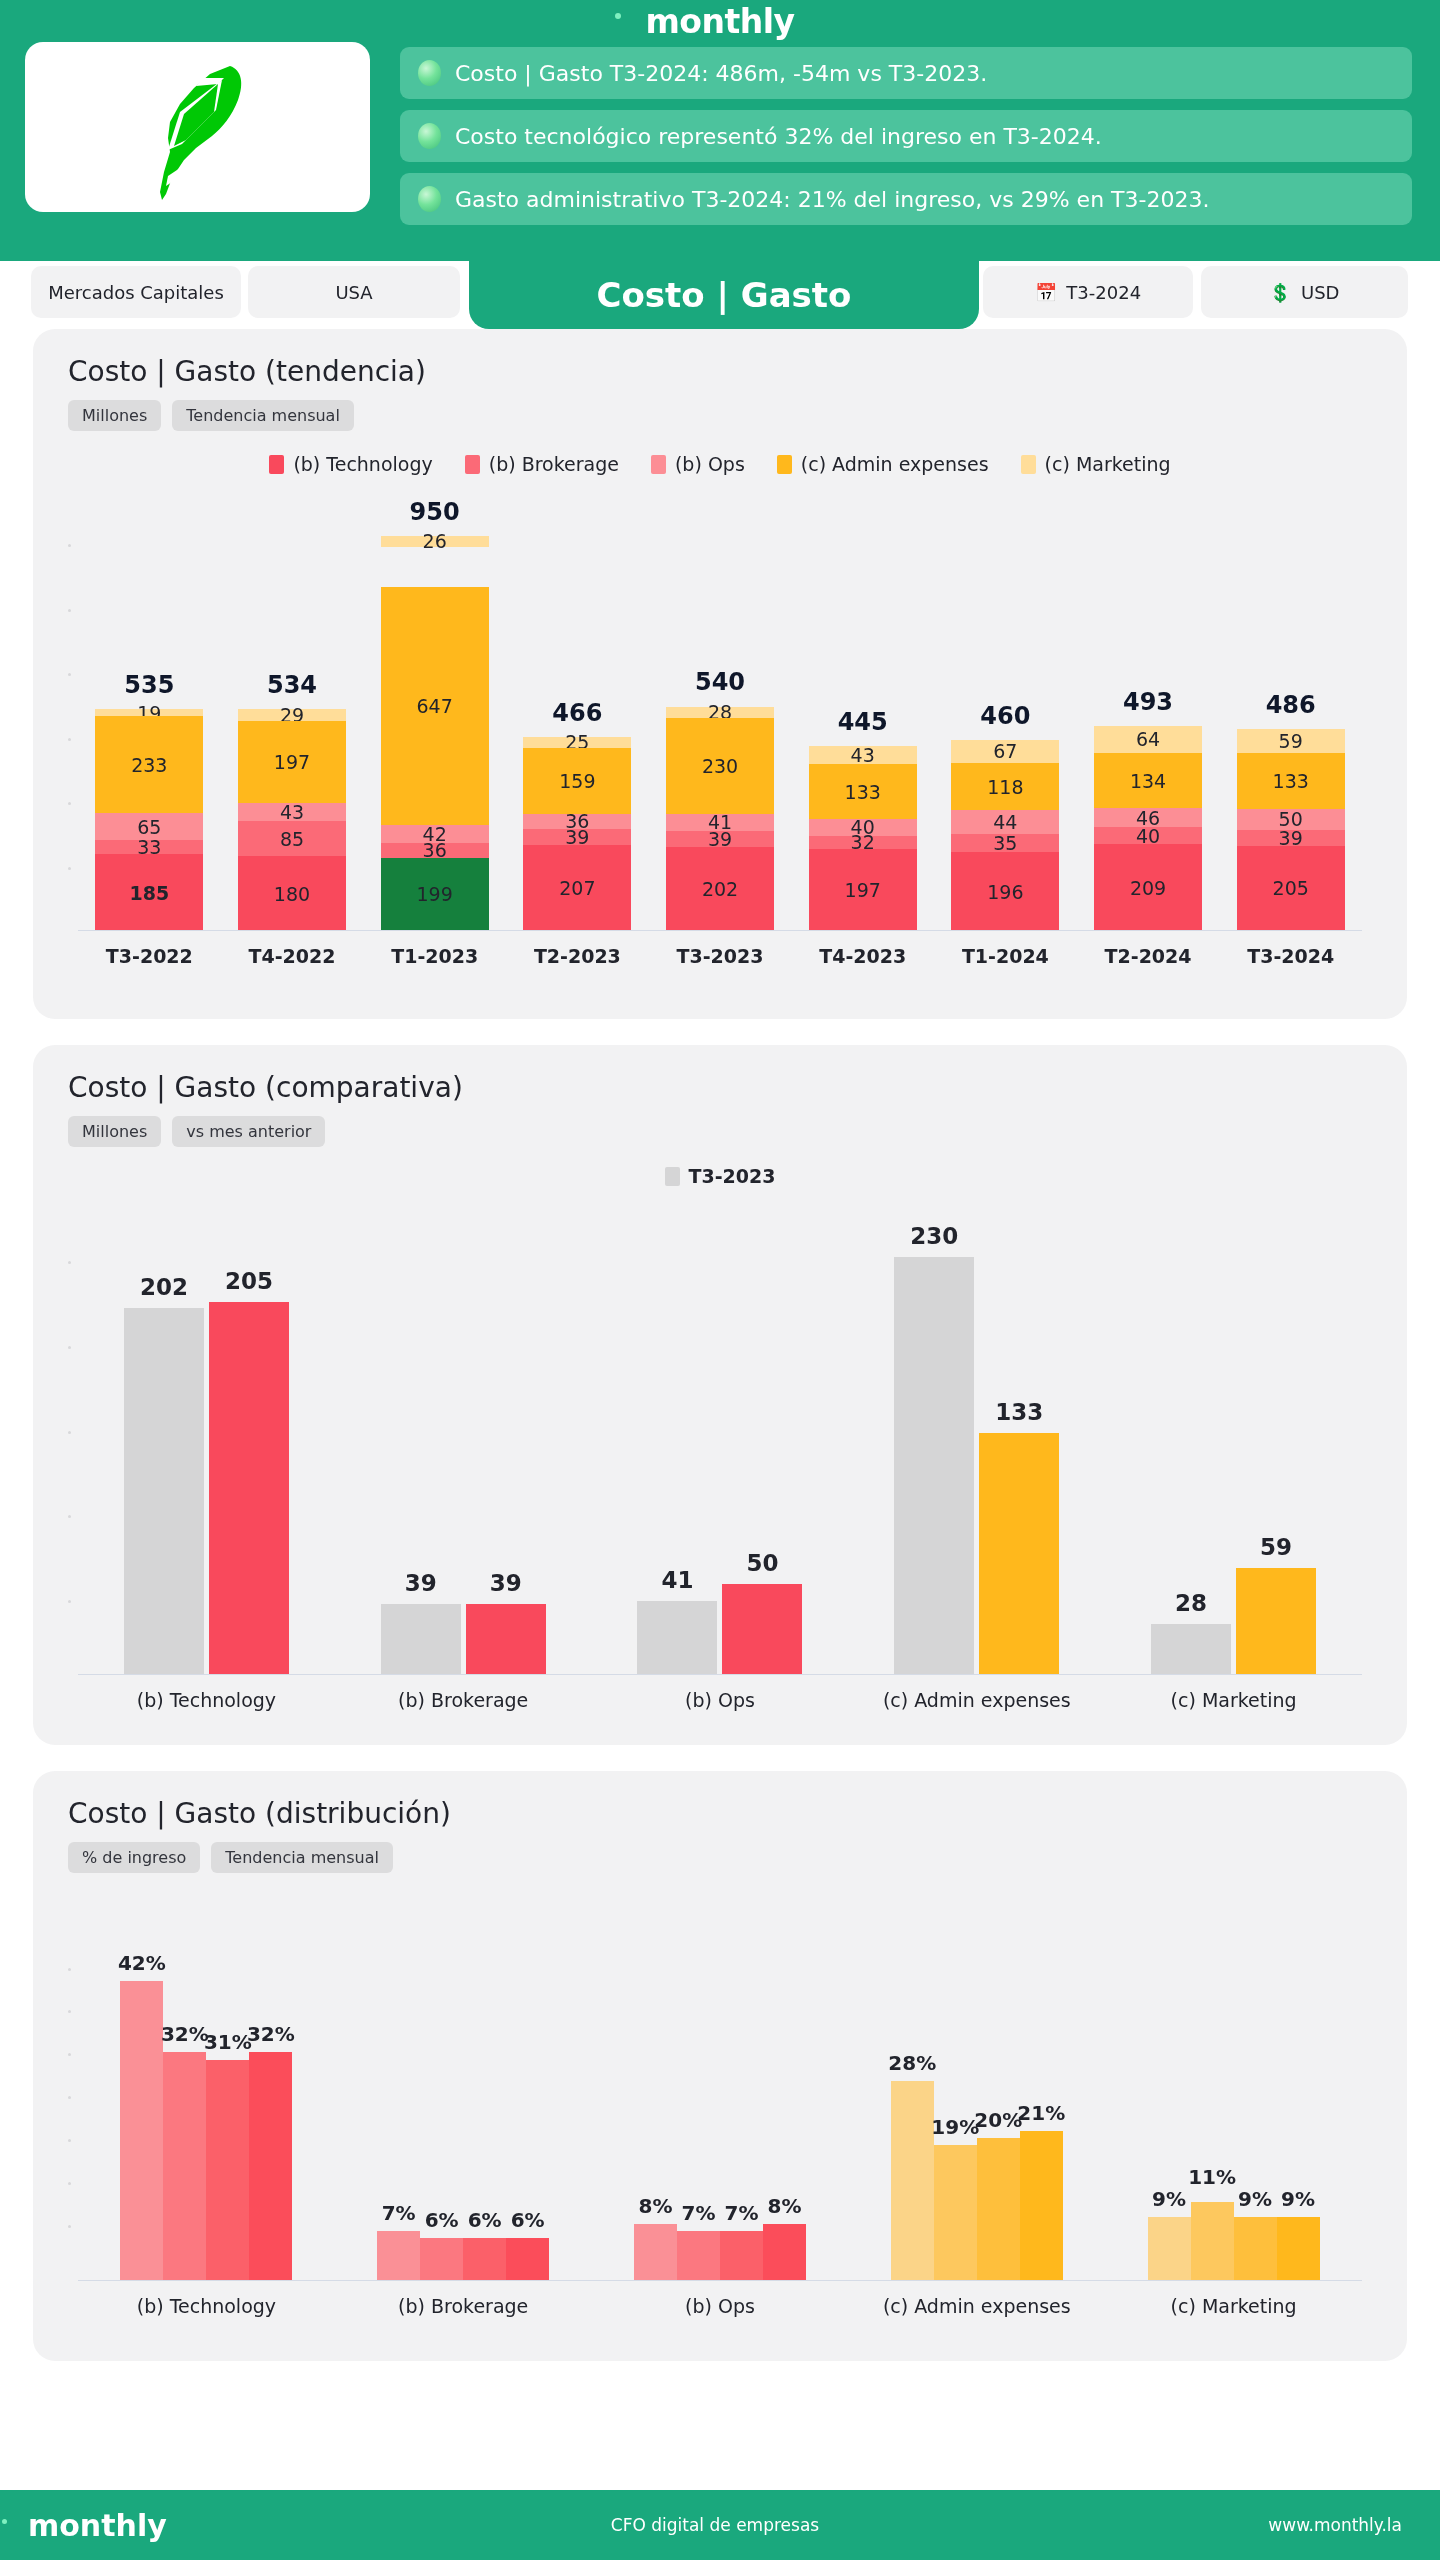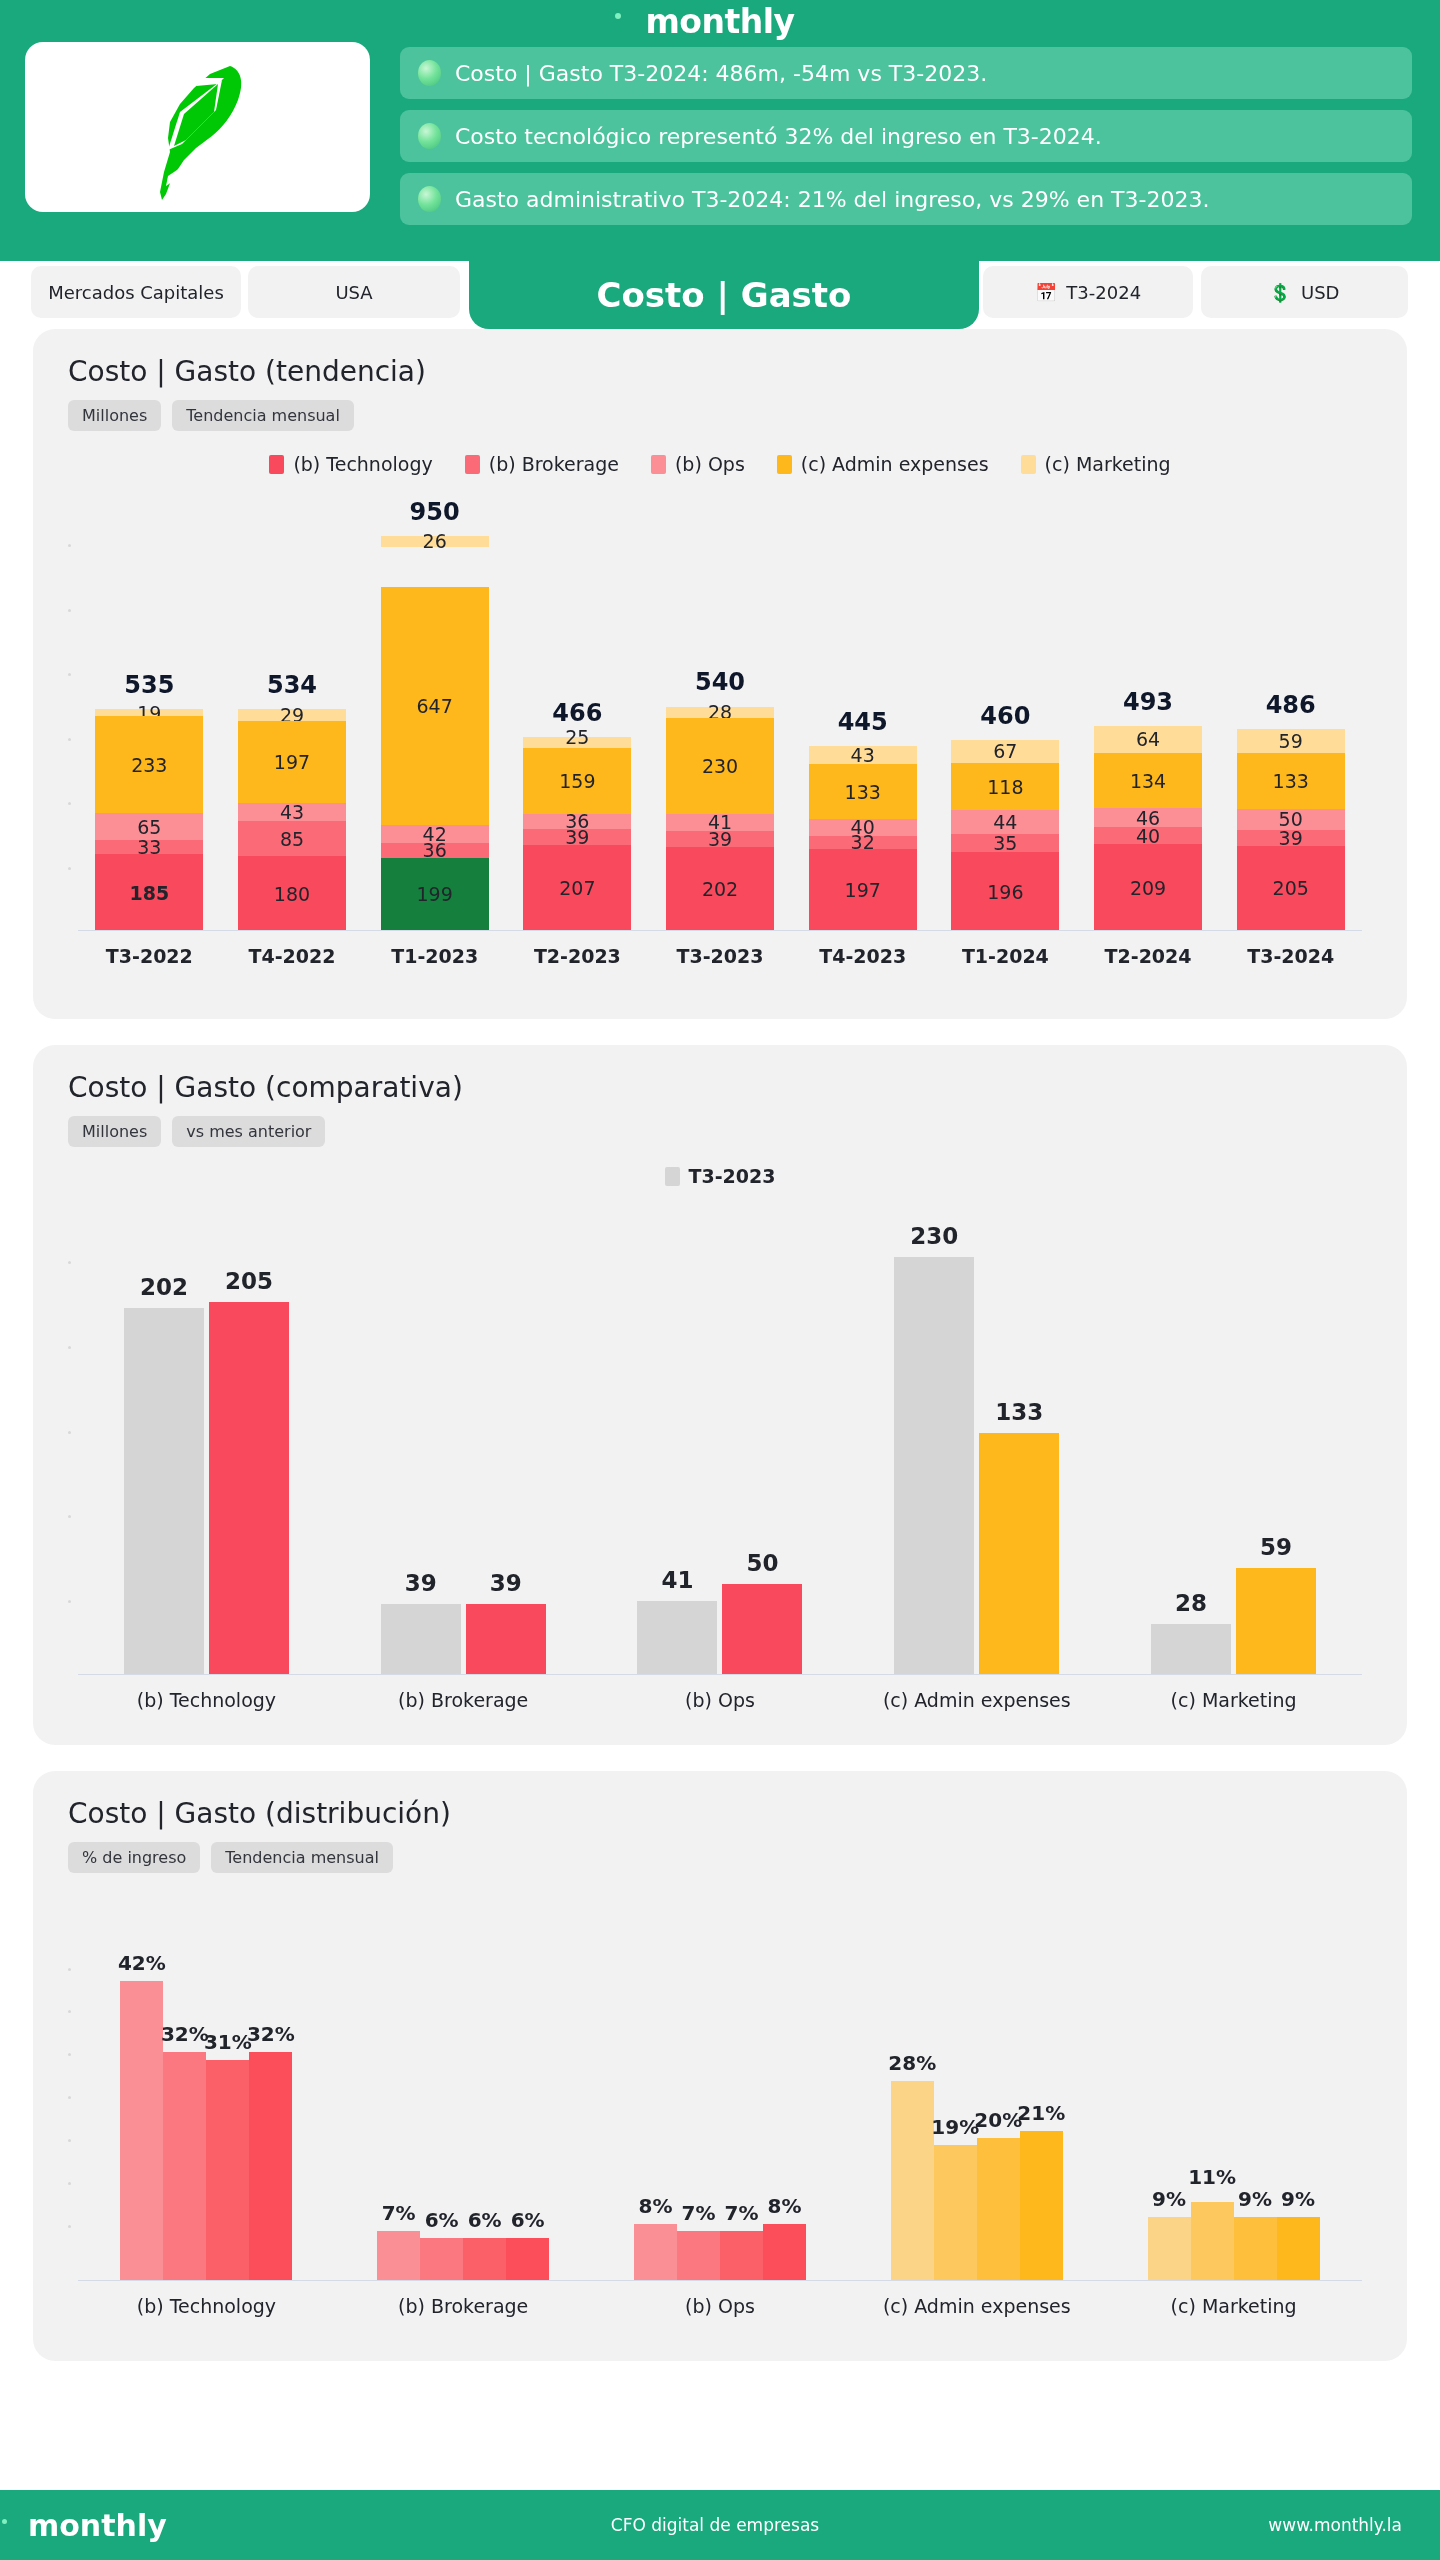--- a/index.html
+++ b/index.html
@@ -362,21 +362,21 @@
                 <span>36</span>
               </div>
               <div class="seg" style="background: #15803d; height: 82.7421px;">
                 <span>199</span>
               </div>
               <div class="total" style="bottom: 405px;">950</div>
             </div>
           </div>
           <div class="group">
             <div class="stack" style="height: 193.758px;">
-              <div class="seg" style="background: rgb(255, 221, 153); height: 10.3947px; align-items: flex-end;">
+              <div class="seg" style="background: rgb(255, 221, 153); height: 10.3947px;">
                 <span>25</span>
               </div>
               <div class="seg" style="background: rgb(255, 184, 28); height: 66.1105px;">
                 <span>159</span>
               </div>
               <div class="seg" style="background: rgb(252, 142, 149); height: 14.9684px;">
                 <span>36</span>
               </div>
               <div class="seg" style="background: rgb(251, 106, 119); height: 16.2158px;">
                 <span>39</span>

